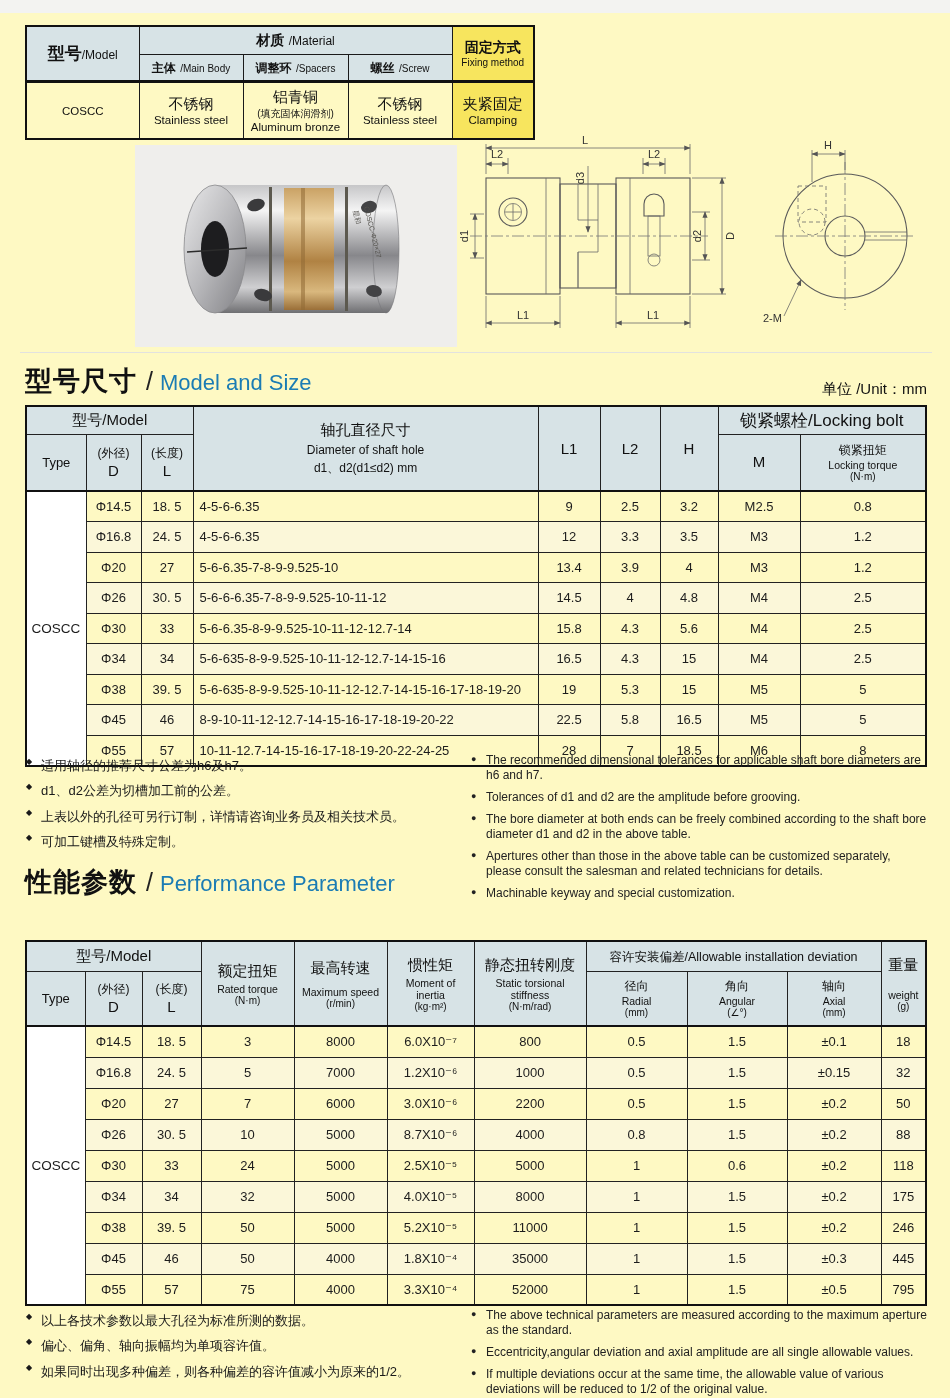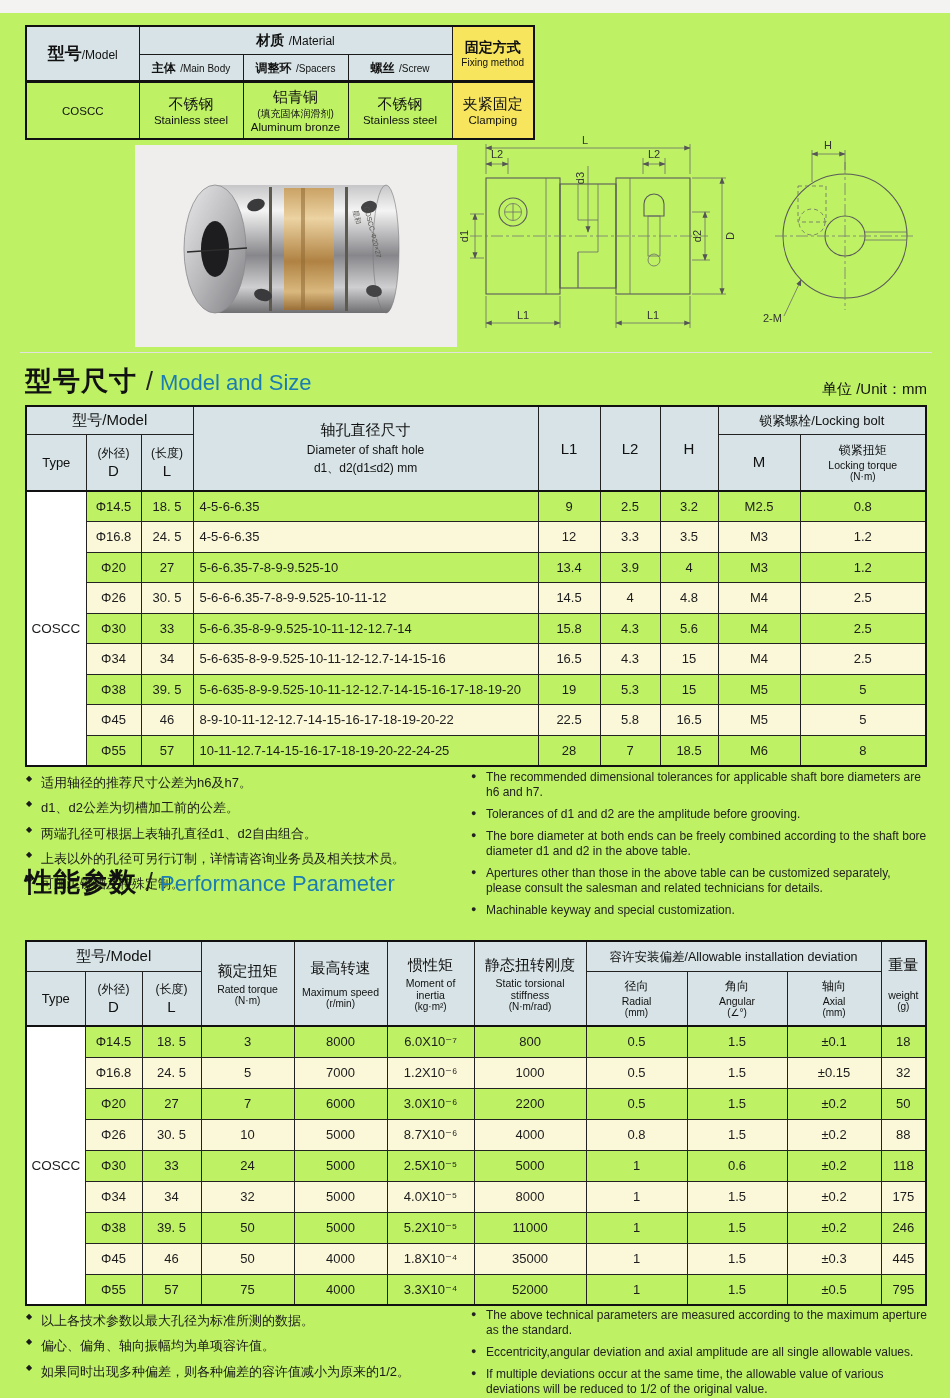--- a/index.html
+++ b/index.html
@@ -1,17 +1,17 @@
 <!DOCTYPE html>
 <html><head>
 <meta charset="utf-8">
 <style>
   * { box-sizing: border-box; margin: 0; padding: 0; }
   body { background: #ffffff; font-family: "Liberation Sans", "DejaVu Sans", sans-serif; color: #111; }
-  .page { position: relative; width: 950px; height: 1398px; background: #bef264; overflow: hidden; }
+  .page { position: relative; width: 950px; height: 1398px; background: #fef9c3; overflow: hidden; }
   .top-strip { position: absolute; top: 0; left: 0; width: 950px; height: 13px; background: #f3f3f1; }
 
   
   .mat-table { position: absolute; top: 25px; left: 25px; width: 508px; border-collapse: collapse; table-layout: fixed; }
   .mat-table th, .mat-table td { border: 1px solid #1a1a1a; text-align: center; vertical-align: middle; }
   .mat-table { border: 2px solid #111; }
   .mat-table .hdr { background: #d7e3e6; }
   .mat-table .yellow { background: #f7e55e; }
   .mat-table tr.r1 { height: 28px; } .mat-table tr.r2 { height: 27px; } .mat-table tr.r3 { height: 58px; }
   .mat-table tr.r3 td, .mat-table tr.r3 th { border-top: 3px solid #111; }
@@ -272,21 +272,21 @@
         <tr class="tr-h1">
           <th colspan="3"><span class="h-cn">型号/Model</span></th>
           <th rowspan="2">
             <div class="h-cn">轴孔直径尺寸</div>
             <div class="h-en" style="margin-top:3px">Diameter of shaft hole</div>
             <div class="h-en" style="margin-top:3px">d1、d2(d1≤d2) mm</div>
           </th>
           <th rowspan="2"><span class="h-sym">L1</span></th>
           <th rowspan="2"><span class="h-sym">L2</span></th>
           <th rowspan="2"><span class="h-sym">H</span></th>
-          <th colspan="2"><span class="h-en" style="font-size:13px">锁紧螺栓/Locking bolt</span></th>
+          <th colspan="2"><span class="h-en" style="font-size:17px">锁紧螺栓/Locking bolt</span></th>
         </tr>
         <tr class="tr-h2">
           <th><span class="h-en" style="font-size:13px">Type</span></th>
           <th>
               <div class="h-cn-s">(外径)</div>
               <div class="h-sym">D</div>
             </th>
           <th>
               <div class="h-cn-s">(长度)</div>
               <div class="h-sym">L</div>
@@ -406,26 +406,25 @@
             <td>7</td>
             <td>18.5</td>
             <td>M6</td>
             <td>8</td>
           </tr>
         </tbody>
     </table>
     <div class="type-label" style="top:87px; height:273px;">COSCC</div>
   </div>
 
-  <div class="notes" style="top:770px;">
+  <div class="notes" style="top:753px;">
     <ul class="notes-cn">
 
     <li>适用轴径的推荐尺寸公差为h6及h7。</li>
         <li>d1、d2公差为切槽加工前的公差。</li>
-        <li>两端孔径可根据上表轴孔直径d1、d2自由组合。</li>
         <li>上表以外的孔径可另行订制，详情请咨询业务员及相关技术员。</li>
         <li>可加工键槽及特殊定制。</li>
       </ul>
     <ul class="notes-en">
 
     <li>The recommended dimensional tolerances for applicable shaft bore diameters are h6 and h7.</li>
         <li>Tolerances of d1 and d2 are the amplitude before grooving.</li>
         <li>The bore diameter at both ends can be freely combined according to the shaft bore diameter d1 and d2 in the above table.</li>
         <li>Apertures other than those in the above table can be customized separately, please consult the salesman and related technicians for details.</li>
         <li>Machinable keyway and special customization.</li>

